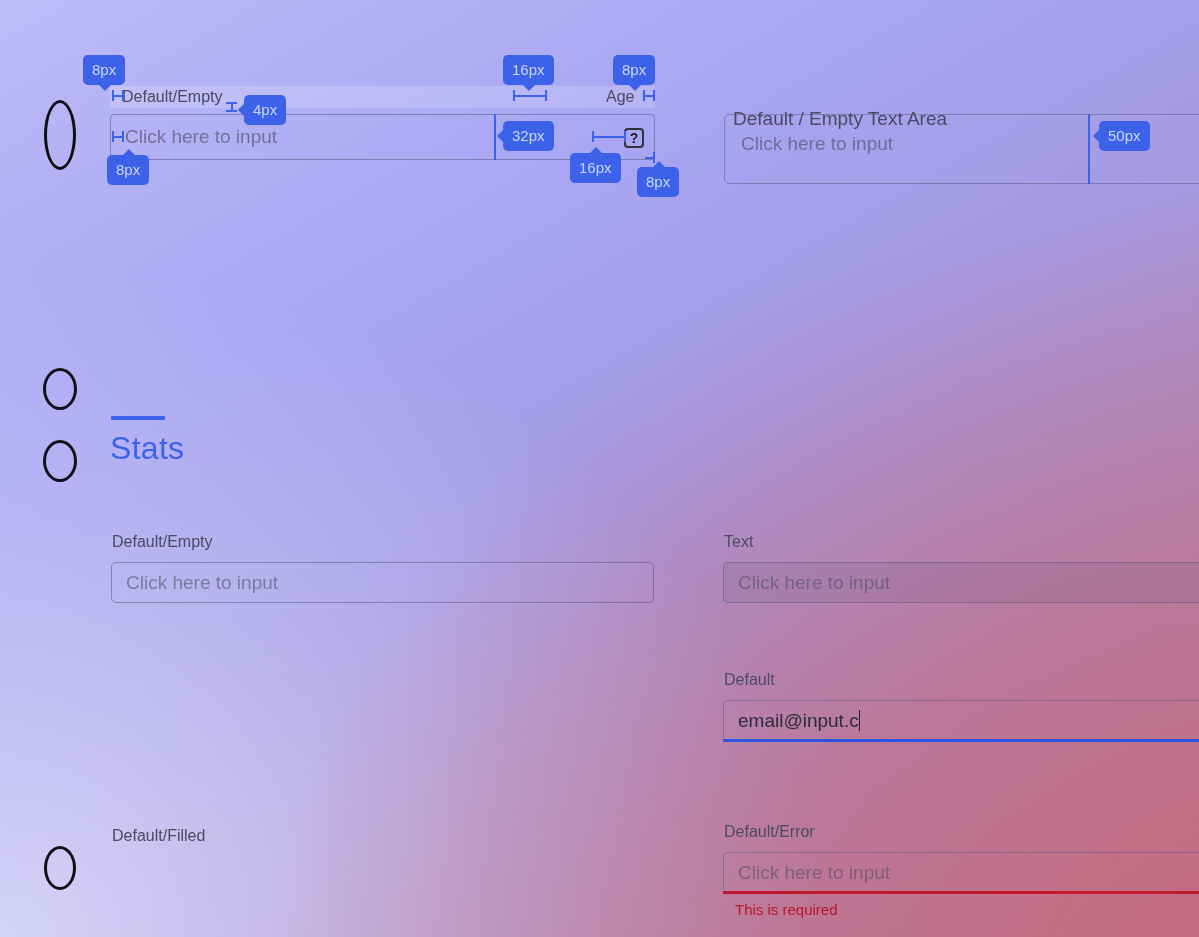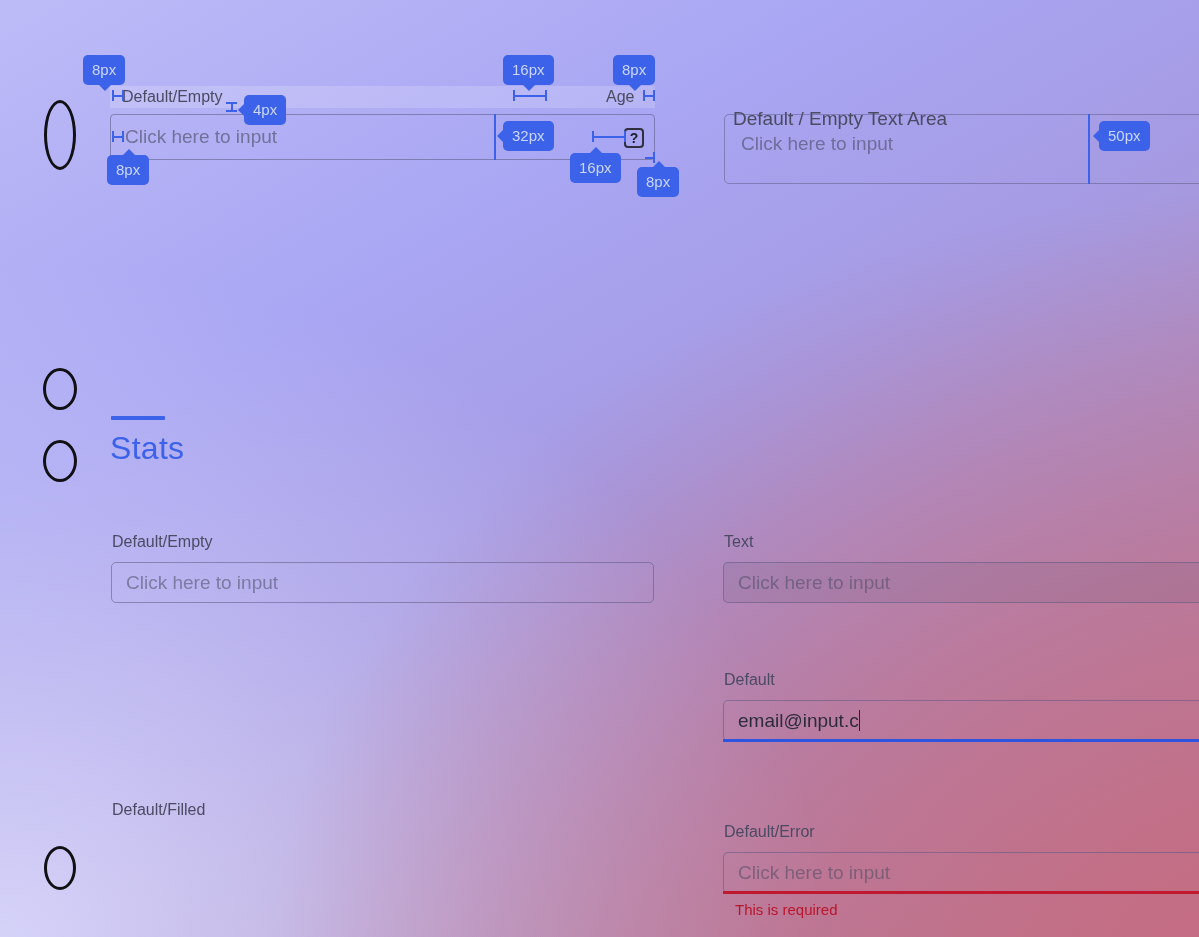--- a/index.html
+++ b/index.html
@@ -335,21 +335,21 @@
 
 
   <div class="field typing" style="left:723px; top:671px; width:543px; height:78px;">
     <span class="lbl">Default</span>
     <div class="ctl">
       <span class="txt value"><span>email@input.c</span><span class="caret"></span></span>
     </div>
     <div class="underline"></div>
   </div>
 
-  <div class="field" style="left:111px; top:801px; width:543px; height:78px;">
+  <div class="field" style="left:111px; top:827px; width:543px; height:78px;">
     <span class="lbl">Default/Filled</span>
   </div>
 
   <div class="field" style="left:723px; top:823px; width:543px; height:100px;">
     <span class="lbl">Default/Error</span>
     <div class="ctl" style="border-bottom:none;">
       <span class="txt placeholder">Click here to input</span>
     </div>
     <div class="underline error"></div>
     <span class="helper-error">This is required</span>

